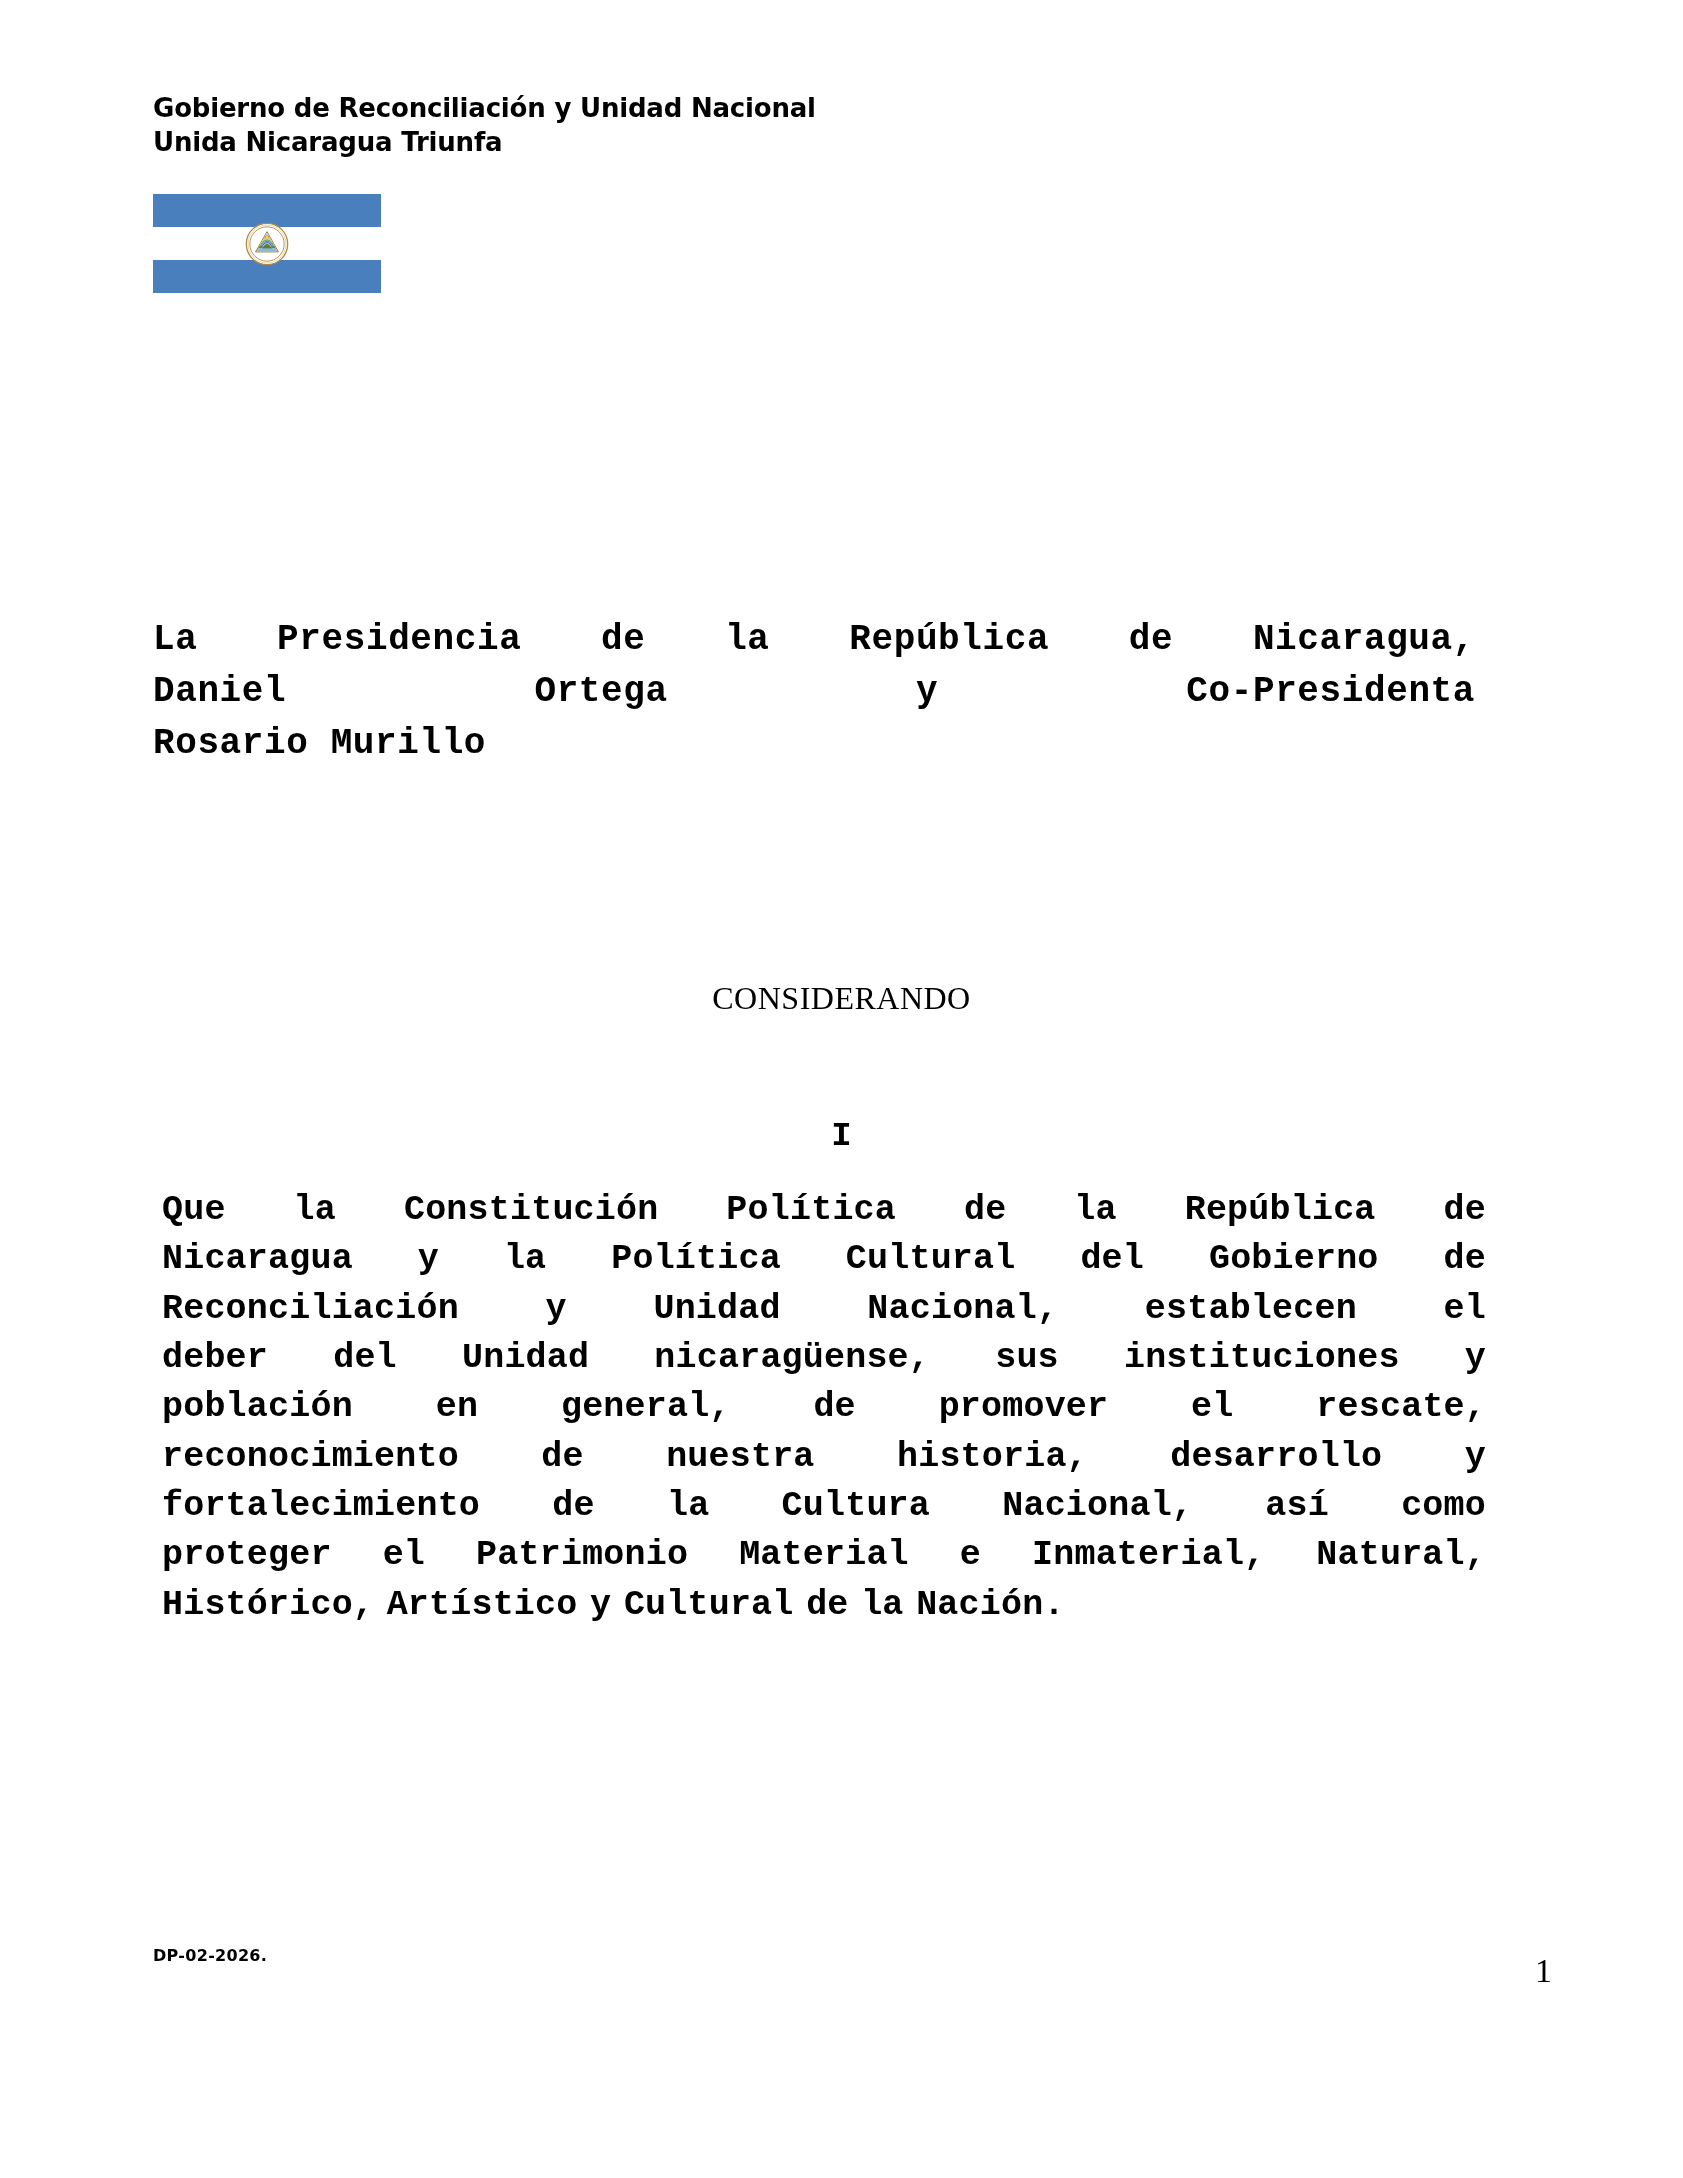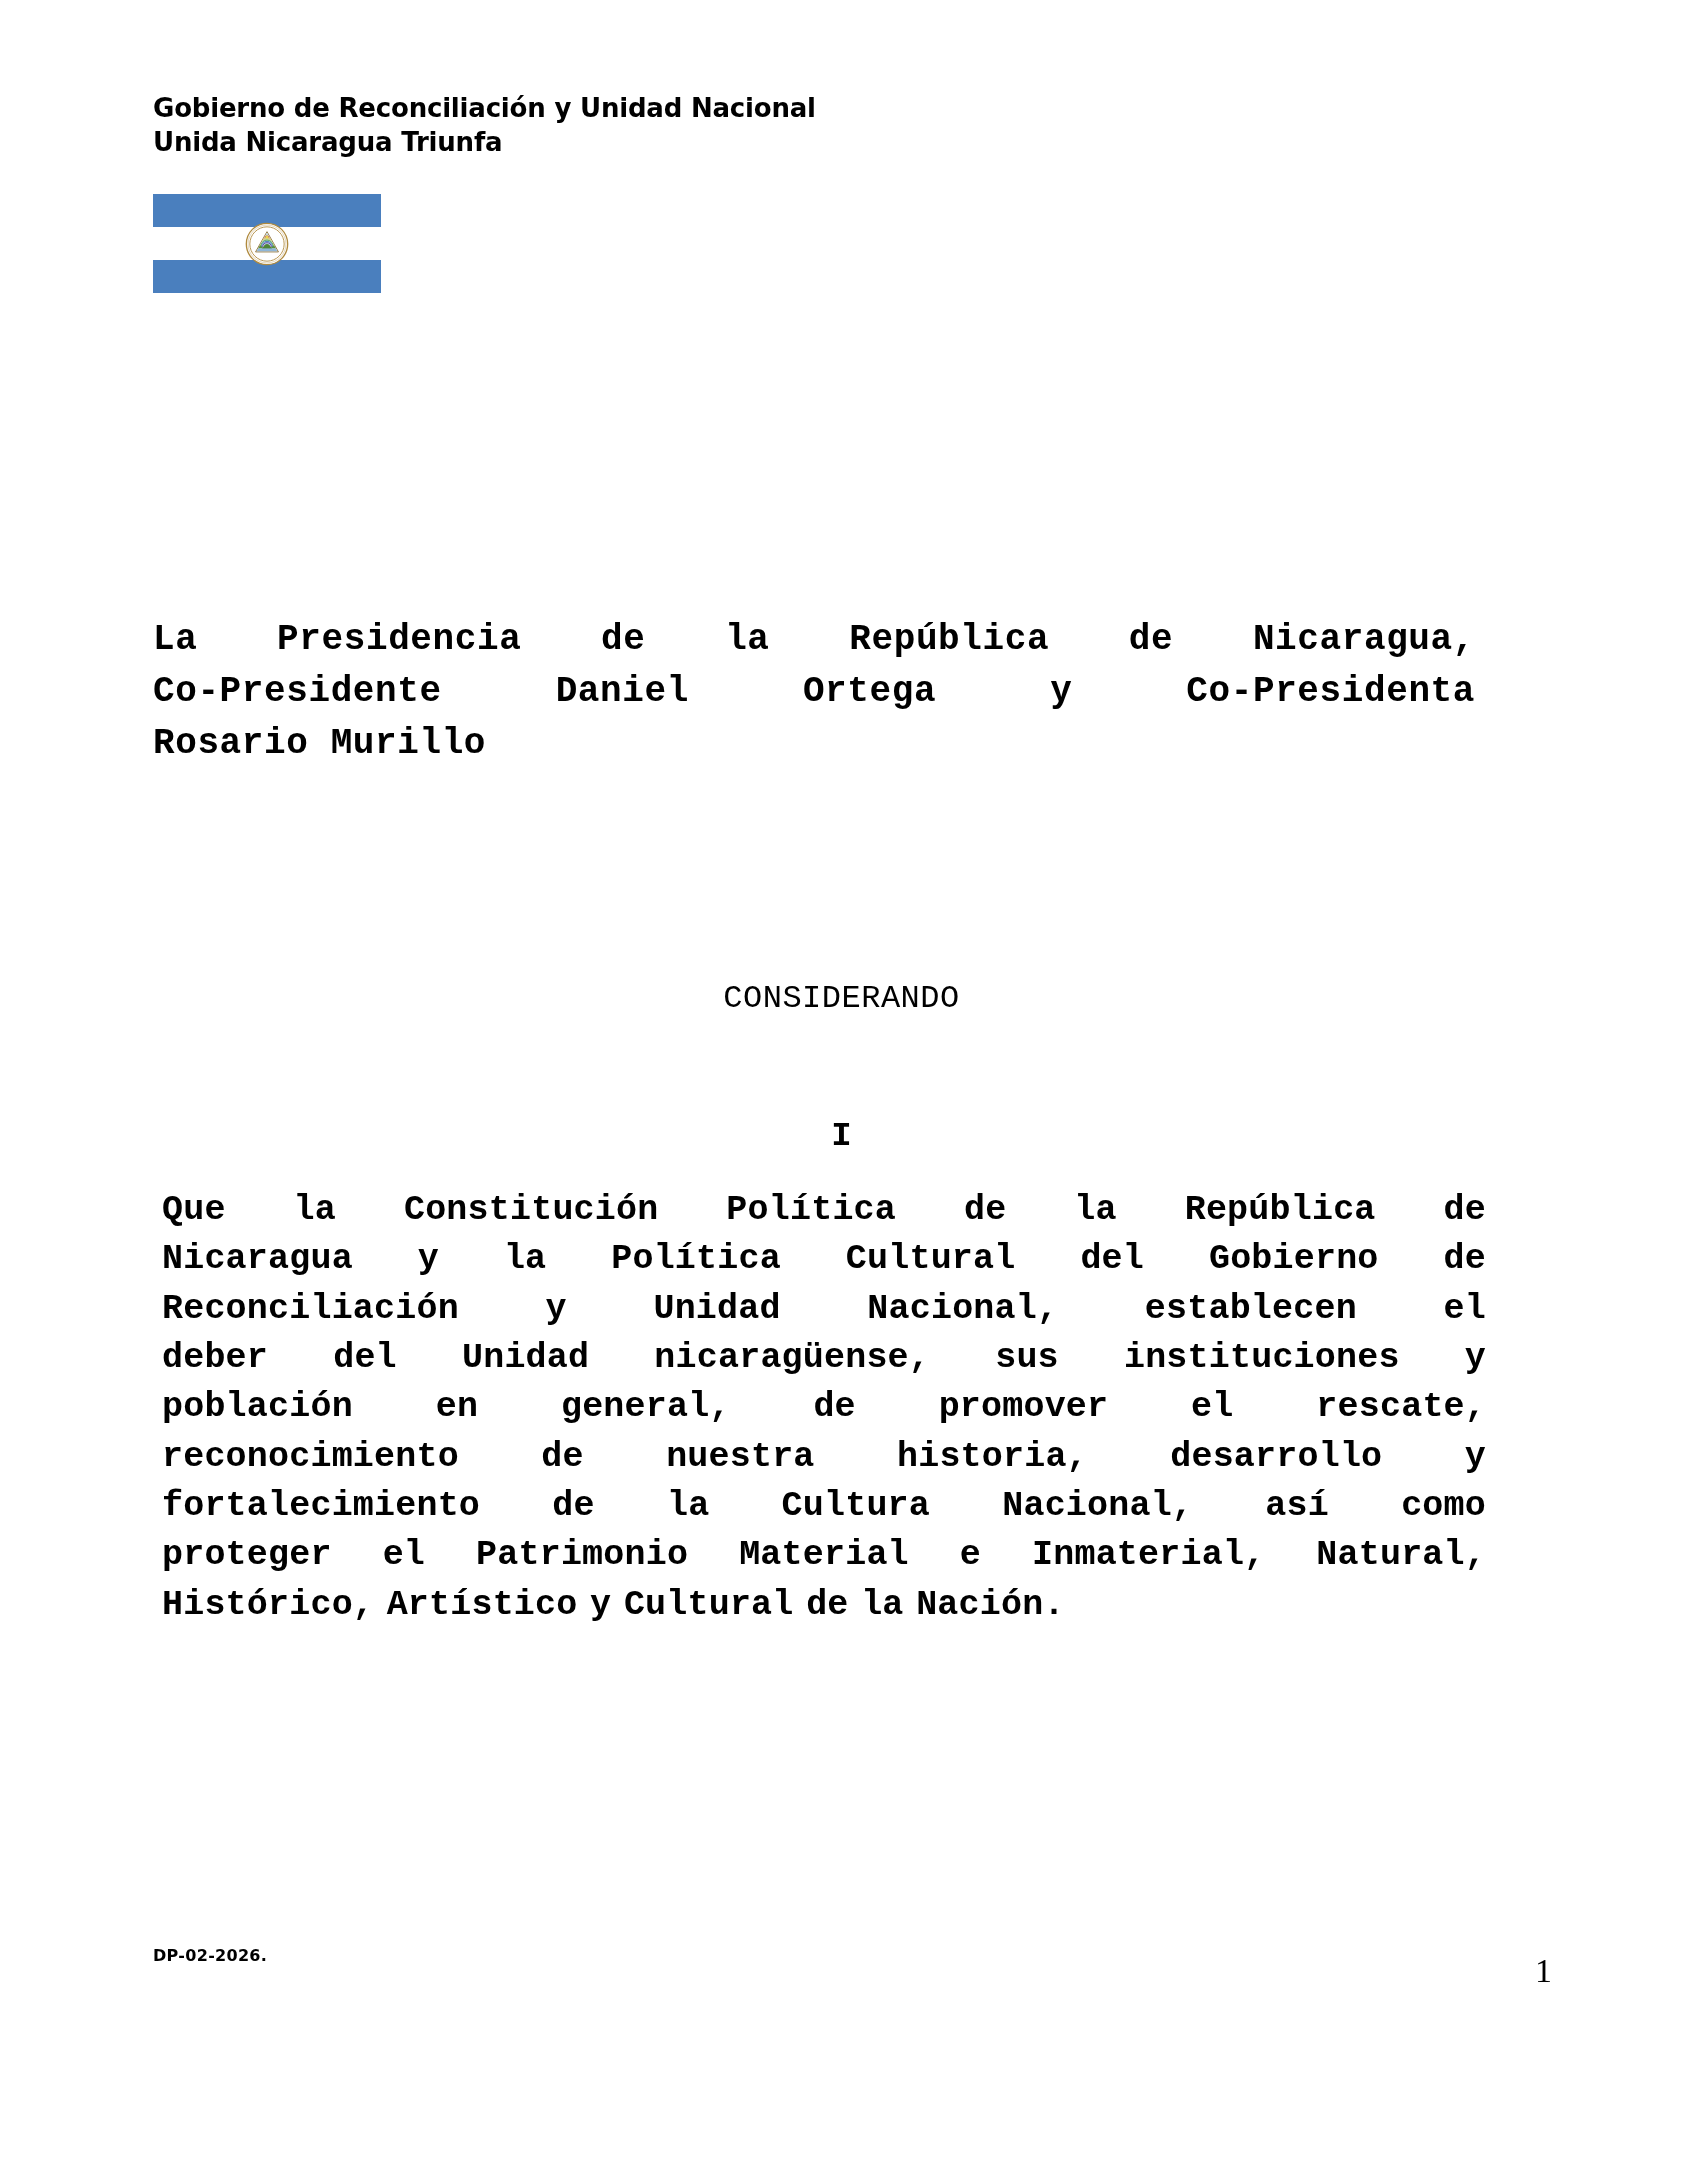--- a/index.html
+++ b/index.html
@@ -107,21 +107,21 @@
     text-align-last: justify;
   }
 
   
   .considerando {
     position: absolute;
     left: 0;
     right: 0;
     top: 980px;
     text-align: center;
-    font-family: Liberation Mono, monospace;
+    font-family: Liberation Serif, serif;
     font-weight: normal;
     font-size: 32px;
     letter-spacing: 0.5px;
   }
 
   
   .numeral {
     position: absolute;
     left: 0;
     right: 0;
@@ -226,21 +226,21 @@
         <g fill="#8a6b2e">
           <circle cx="50" cy="50" r="43" fill="none" stroke="#b08a3e" stroke-width="0.8"></circle>
         </g>
       </svg>
     </div>
   </div>
 
 
   <div class="presidency">
     <span class="pline stretch" style="display: flex; justify-content: space-between; white-space: pre;"><span>La</span><span>Presidencia</span><span>de</span><span>la</span><span>República</span><span>de</span><span>Nicaragua,</span></span>
-    <span class="pline stretch" style="display: flex; justify-content: space-between; white-space: pre;"><span>Co-Presidente</span><span>Daniel</span><span>Ortega</span><span>y</span><span>Co-Presidenta</span></span>
+    <span class="pline stretch" style="display: flex; justify-content: space-between; white-space: pre;"><span>Daniel</span><span>Ortega</span><span>y</span><span>Co-Presidenta</span></span>
     <span class="pline">Rosario Murillo</span>
   </div>
 
   <div class="considerando">CONSIDERANDO</div>
 
   <div class="numeral">I</div>
 
   <div class="body-par">
       <span class="bline"><span class="w">Que</span><span class="w">la</span><span class="w">Constitución</span><span class="w">Política</span><span class="w">de</span><span class="w">la</span><span class="w">República</span><span class="w">de</span></span>
       <span class="bline"><span class="w">Nicaragua</span><span class="w">y</span><span class="w">la</span><span class="w">Política</span><span class="w">Cultural</span><span class="w">del</span><span class="w">Gobierno</span><span class="w">de</span></span>

